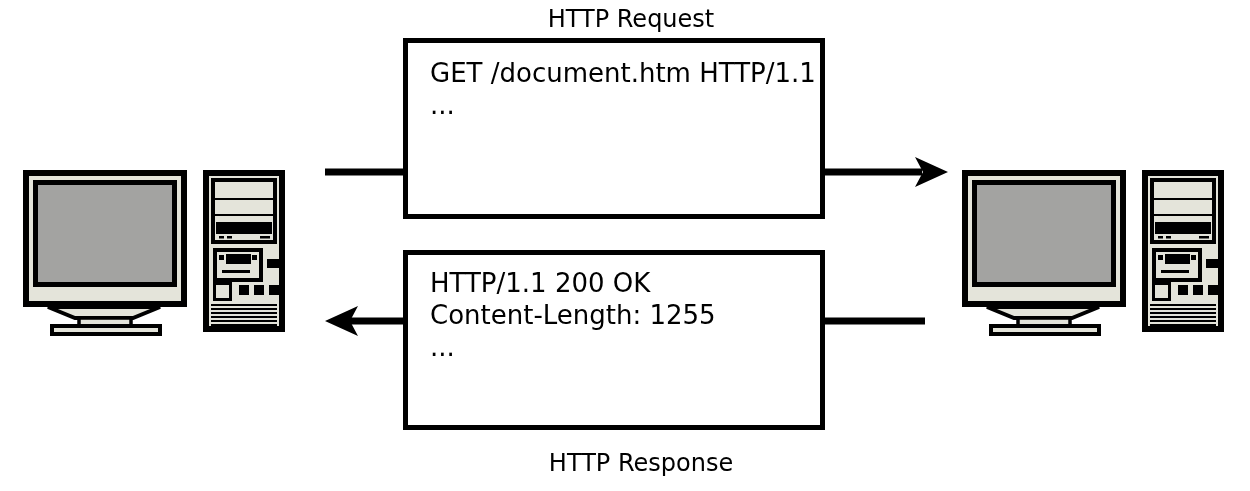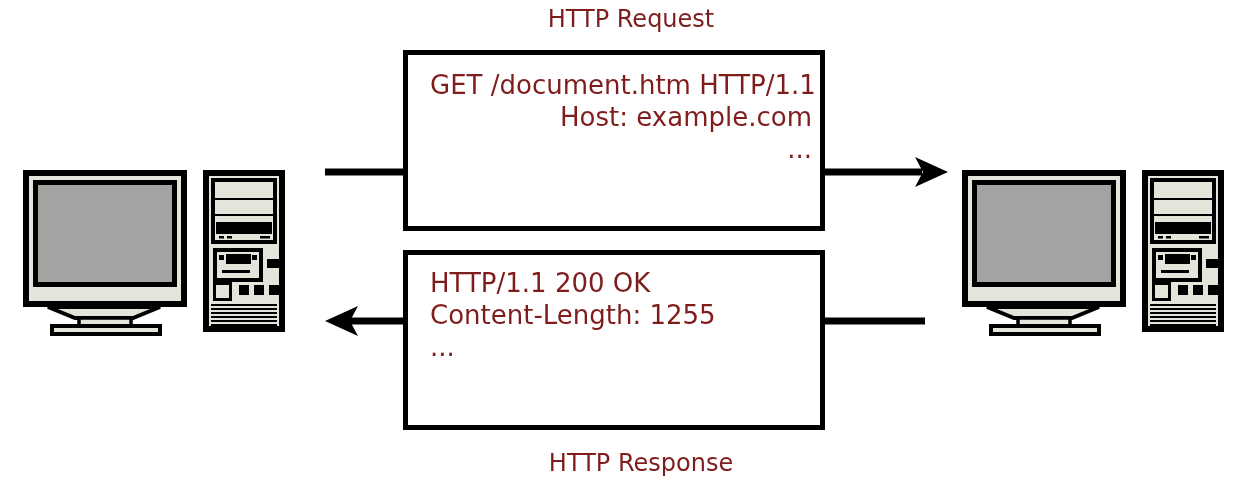--- a/index.html
+++ b/index.html
@@ -1,18 +1,18 @@
 <!DOCTYPE html>
 <html><head>
 <meta charset="utf-8">
 <style>
   html,body{margin:0;padding:0;background:#fff;}
   .stage{
     position:relative;width:1250px;height:491px;background:#ffffff;
-    font-family:"DejaVu Sans","Liberation Sans",sans-serif;color:#7f1d1d;overflow:hidden;
+    font-family:"DejaVu Sans","Liberation Sans",sans-serif;color:#000000;overflow:hidden;
   }
   .abs{position:absolute;}
   .diagram-svg{position:absolute;left:0;top:0;}
   .title{font-size:24px;text-align:center;white-space:nowrap;}
   .host-label{font-size:42px;text-align:center;white-space:nowrap;}
   .msg-box{
     border:5px solid #000;background:#ffffff;box-sizing:border-box;
   }
   .msg-line{font-size:26px;line-height:32px;white-space:pre;}
   
@@ -83,23 +83,22 @@
       <line x1="822" y1="321" x2="925" y2="321"></line>
       <line x1="350" y1="321" x2="406" y2="321"></line>
       <polygon points="325,321 358,306 350,321 358,336" fill="#000000" stroke="none"></polygon>
     </g>
   </svg>
 
   <div class="abs title" style="left:403px;top:5px;width:456px;">HTTP Request</div>
 
 
 
-  <div class="abs msg-box" style="left:403px;top:50px;width:422px;height:181px;padding:14px 8px 0 22px;text-align:right;">
+  <div class="abs msg-box" style="left:403px;top:38px;width:422px;height:181px;padding:14px 8px 0 22px;">
     <div class="msg-line">GET /document.htm HTTP/1.1</div>
-    <div class="msg-line">Host: example.com</div>
     <div class="msg-line">...</div>
   </div>
 
   <div class="abs msg-box" style="left:403px;top:250px;width:422px;height:180px;padding:12px 8px 16px 22px;">
     <div class="msg-line">HTTP/1.1 200 OK</div>
     <div class="msg-line">Content-Length: 1255</div>
     <div class="msg-line">...</div>
   </div>
 
   <div class="abs title" style="left:403px;top:449px;width:476px;">HTTP Response</div>

